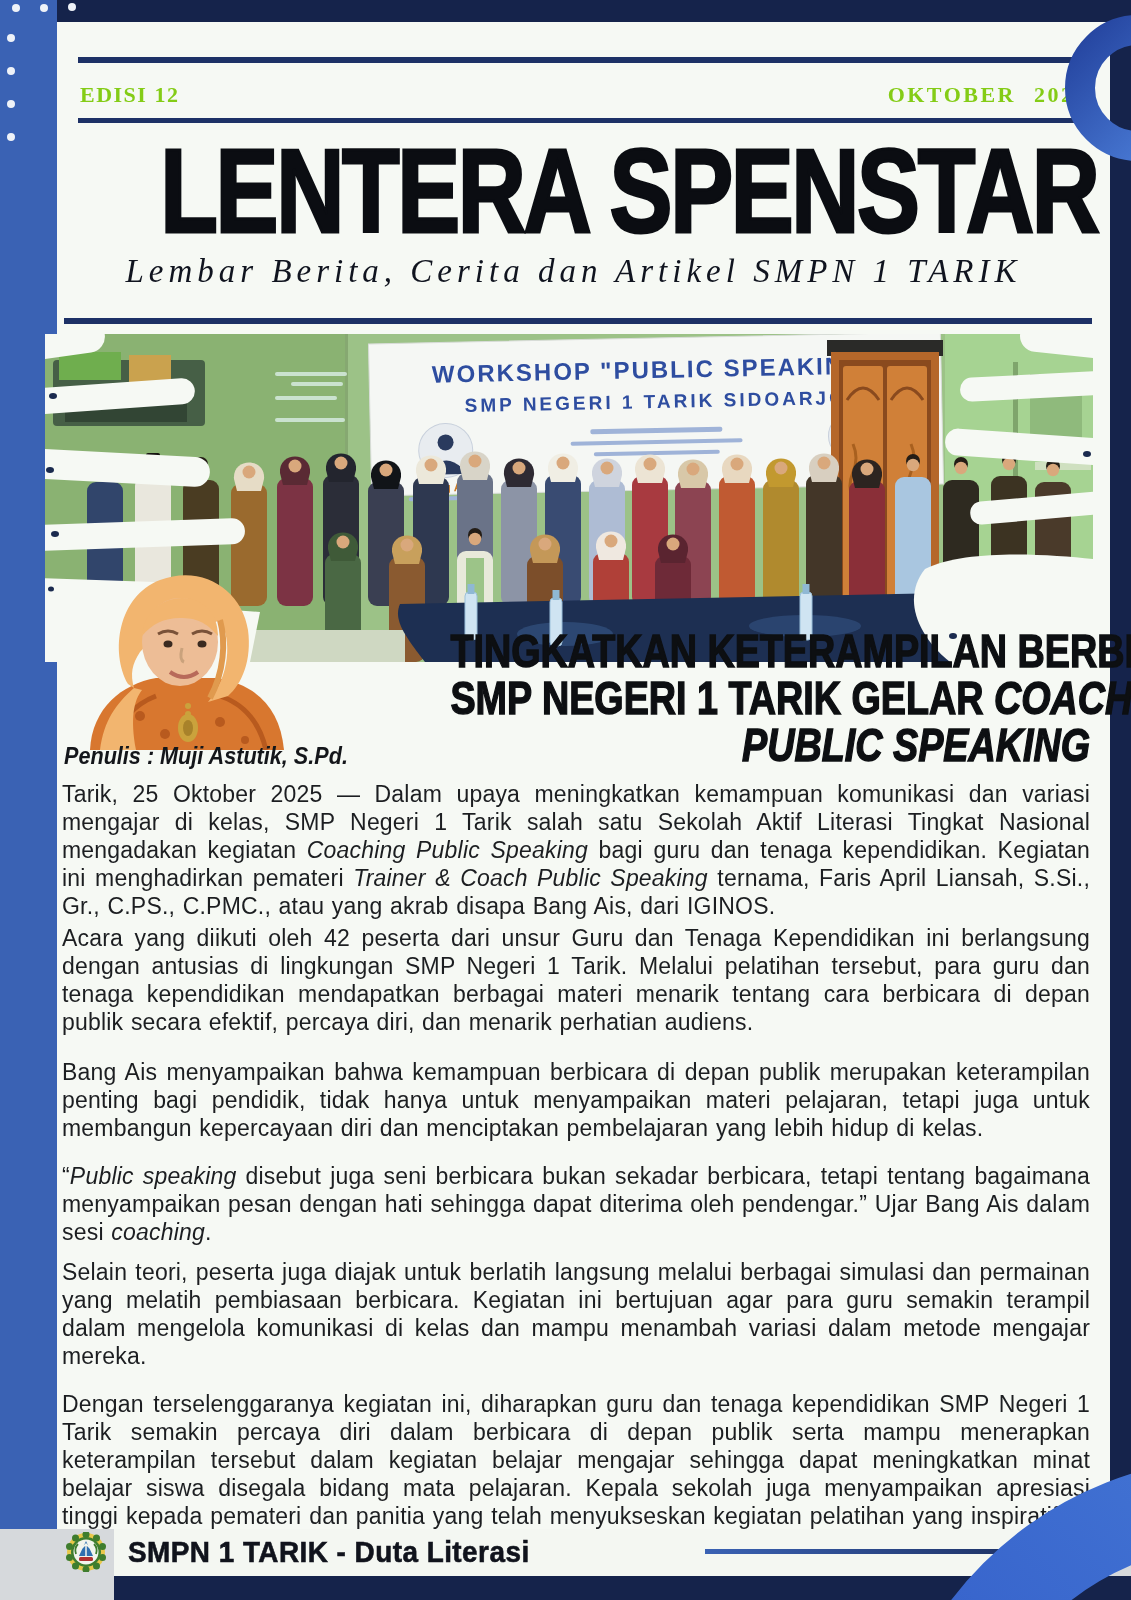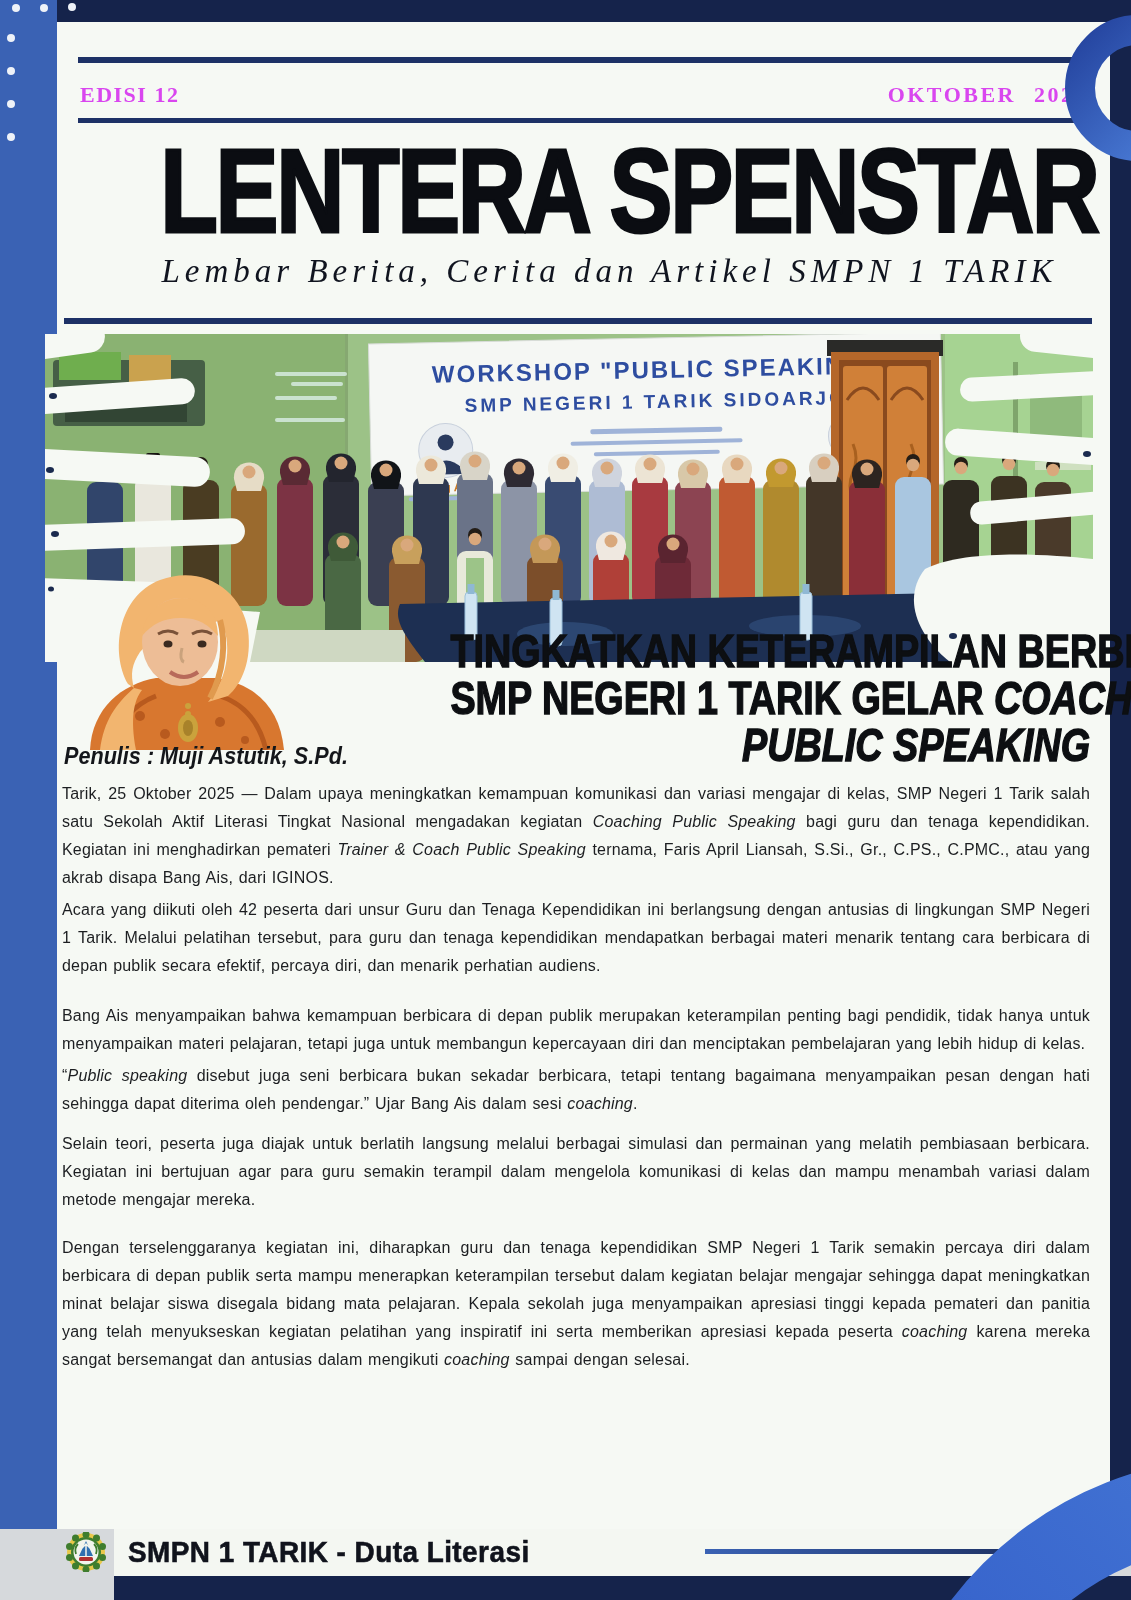--- a/index.html
+++ b/index.html
@@ -13,35 +13,35 @@
   .page{position:absolute;left:57px;top:22px;width:1053px;height:1507px;background:#f6f9f4}
   .dot{position:absolute;width:8px;height:8px;border-radius:50%;background:#eef2f8}
 
   
   .rule{position:absolute;background:#1d3166}
   .rule1{left:78px;top:57px;width:1012px;height:6px}
   .rule2{left:78px;top:118px;width:1012px;height:5px}
   .rule3{left:64px;top:318px;width:1028px;height:6px}
   .edition,.issue-date{
     position:absolute;top:82px;font-family:"Liberation Serif",serif;font-weight:bold;
-    font-size:22px;letter-spacing:1.5px;color:#d946ef;
+    font-size:22px;letter-spacing:1.5px;color:#84cc16;
   }
   .edition{left:80px}
   .issue-date{right:43px;letter-spacing:2.5px;word-spacing:10px}
   .paper-title{
     position:absolute;left:57px;top:138px;width:1033px;text-align:center;
     font-size:118px;font-weight:bold;line-height:106px;color:#0b0d12;
     letter-spacing:-3px;white-space:nowrap;
     transform:scaleX(.8);transform-origin:center;
     -webkit-text-stroke:3px #0b0d12;
   }
   .paper-subtitle{
     position:absolute;left:57px;top:253px;width:1033px;text-align:center;
     font-family:"Liberation Serif",serif;font-style:italic;
-    font-size:33px;letter-spacing:5px;color:#10141f;white-space:nowrap;padding-left:36px;
+    font-size:33px;letter-spacing:5px;color:#10141f;white-space:nowrap;
   }
 
   
   .photo-wrap{position:absolute;left:45px;top:334px;width:1048px;height:328px}
   .photo-wrap svg{display:block}
 
   
   .portrait{position:absolute;left:70px;top:556px;width:235px;height:194px}
 
   
@@ -53,27 +53,27 @@
   }
   .author{
     position:absolute;left:64px;top:743px;
     font-size:23px;font-weight:bold;font-style:italic;color:#14161a;
     transform:scaleX(.94);transform-origin:left center;
   }
 
   
   .body-text{
     position:absolute;left:62px;top:780px;width:1028px;
-    font-size:16px;line-height:28px;letter-spacing:.2px;word-spacing:1px;
+    font-size:23px;line-height:28px;letter-spacing:.2px;word-spacing:1px;
     color:#1c1e21;text-align:justify;
   }
   .body-text p{margin:0}
   .body-text p:nth-child(1){margin-bottom:4px}
   .body-text p:nth-child(2){margin-bottom:22px}
-  .body-text p:nth-child(3){margin-bottom:4px}
+  .body-text p:nth-child(3){margin-bottom:20px}
   .body-text p:nth-child(4){margin-bottom:12px}
   .body-text p:nth-child(5){margin-bottom:20px}
 
   
   .footer-gray{position:absolute;left:0;top:1529px;width:1131px;height:71px;background:#d6d9dc}
   .footer-white{position:absolute;left:114px;top:1529px;width:996px;height:47px;background:#f4f7f2}
   .footer-navy{position:absolute;left:114px;top:1576px;width:1017px;height:24px;background:#15234b}
   .footer-logo{position:absolute;left:66px;top:1532px;width:40px;height:40px}
   .footer-label{
     position:absolute;left:128px;top:1535px;font-size:30px;font-weight:bold;color:#10131c;

